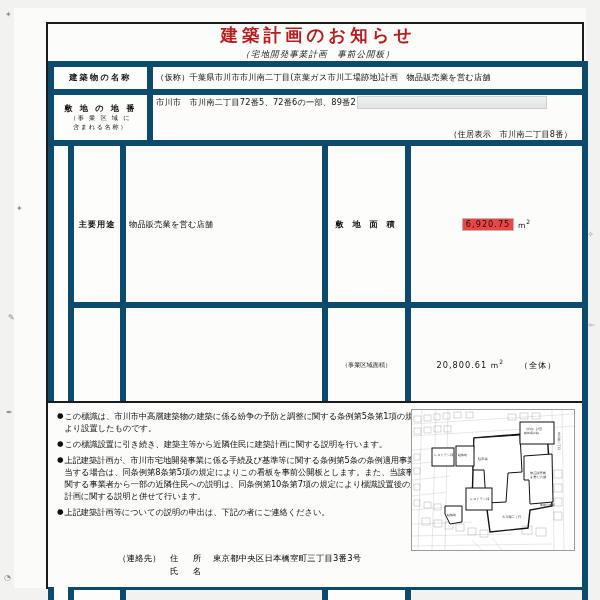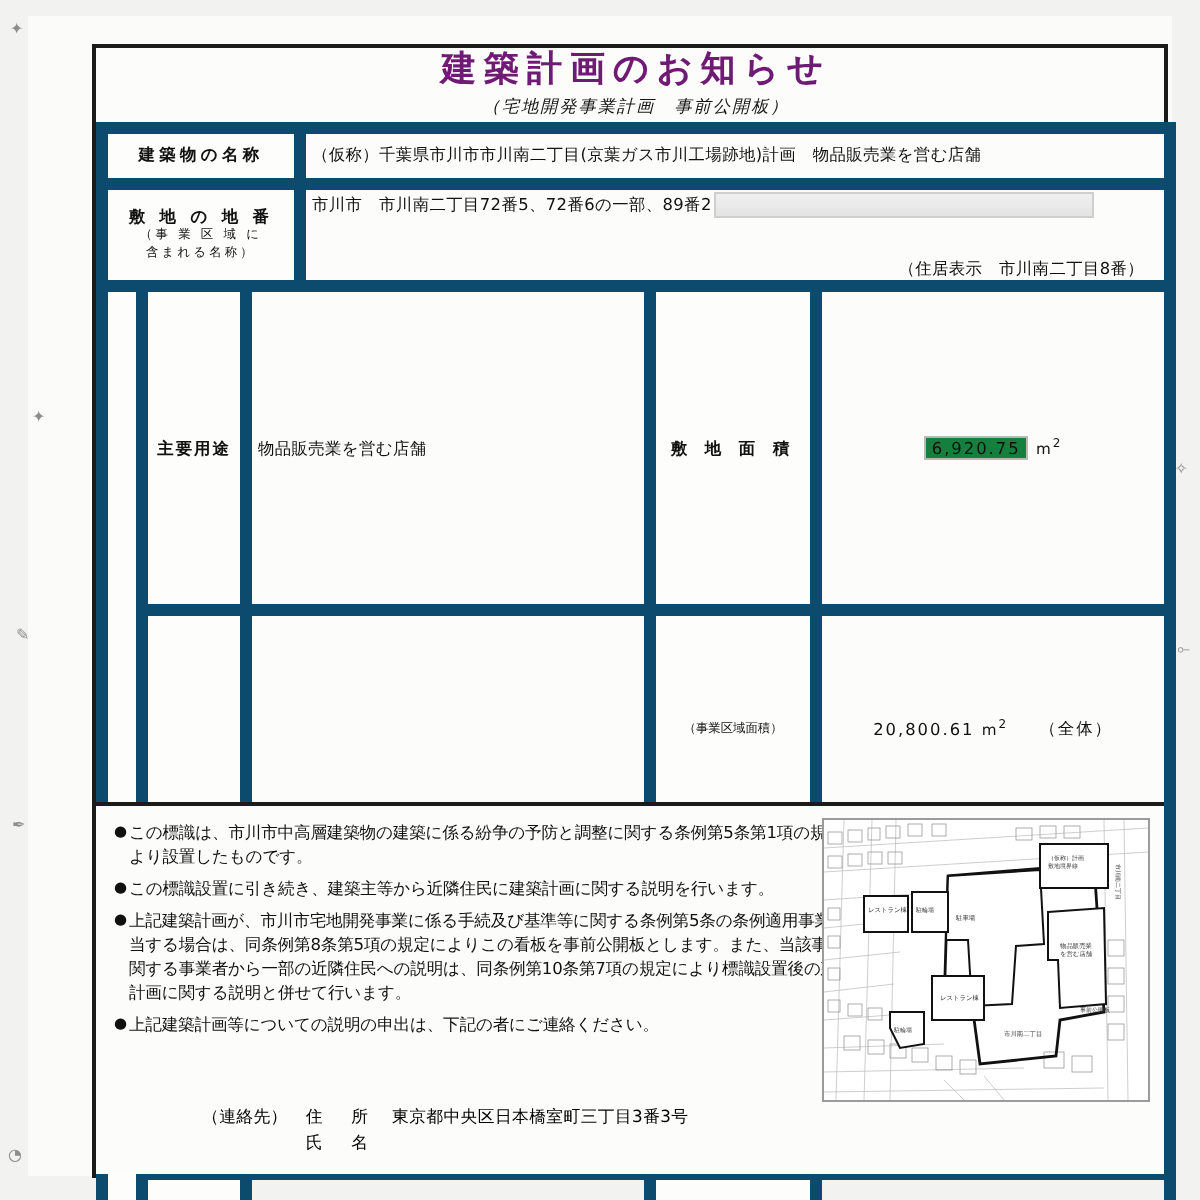--- a/index.html
+++ b/index.html
@@ -50,21 +50,21 @@
   }
   .title-cell {
     border: none !important;
     text-align: center;
     padding: 6px 0 4px 0;
   }
   .title-main {
     font-size: 17.5px;
     font-weight: bold;
     letter-spacing: 4px;
-    color: #701a75;
+    color: #b91c1c;
   }
   .title-sub {
     font-size: 8.6px;
     letter-spacing: 1px;
     margin-top: 2px;
     color: #151515;
     font-style: italic;
   }
   .lbl {
     text-align: center;
@@ -128,21 +128,21 @@
     height: 11px;
     vertical-align: middle;
     color: #d8d8d8;
     font-size: 6px;
     overflow: hidden;
   }
   
   .boxed {
     display: inline-block;
     border: 1px solid #b9b9b9;
-    background: #15803d;
+    background: #ef4444;
     padding: 0 3px;
     letter-spacing: 1px;
   }
   .unit { font-size: 7.6px; }
   .sup { font-size: 6px; vertical-align: super; }
 
   
   #notes {
     position: absolute;
     left: 0;
@@ -170,21 +170,21 @@
   }
   .note-text { flex: 1 1 auto; }
   #notes-inner {
     padding: 7px 8px 0 9px;
     width: 394px;
     box-sizing: border-box;
   }
   
   #contact {
     position: absolute;
-    left: 9px;
+    left: 26px;
     bottom: 8px;
     font-size: 8.4px;
     line-height: 1.4;
     letter-spacing: .2px;
   }
   .contact-grid {
     display: grid;
     grid-template-columns: auto auto 1fr;
     column-gap: 9px;
     row-gap: 1px;

